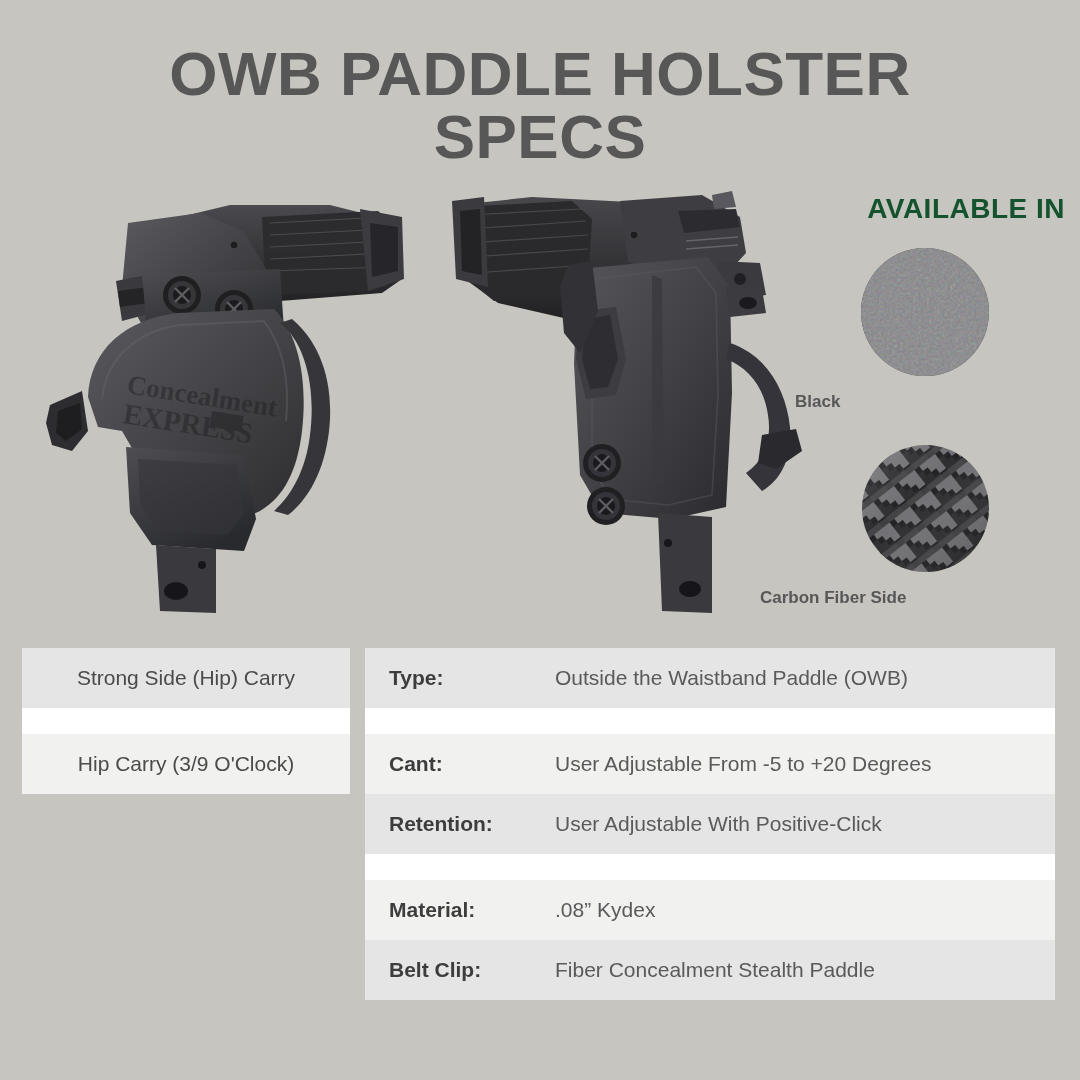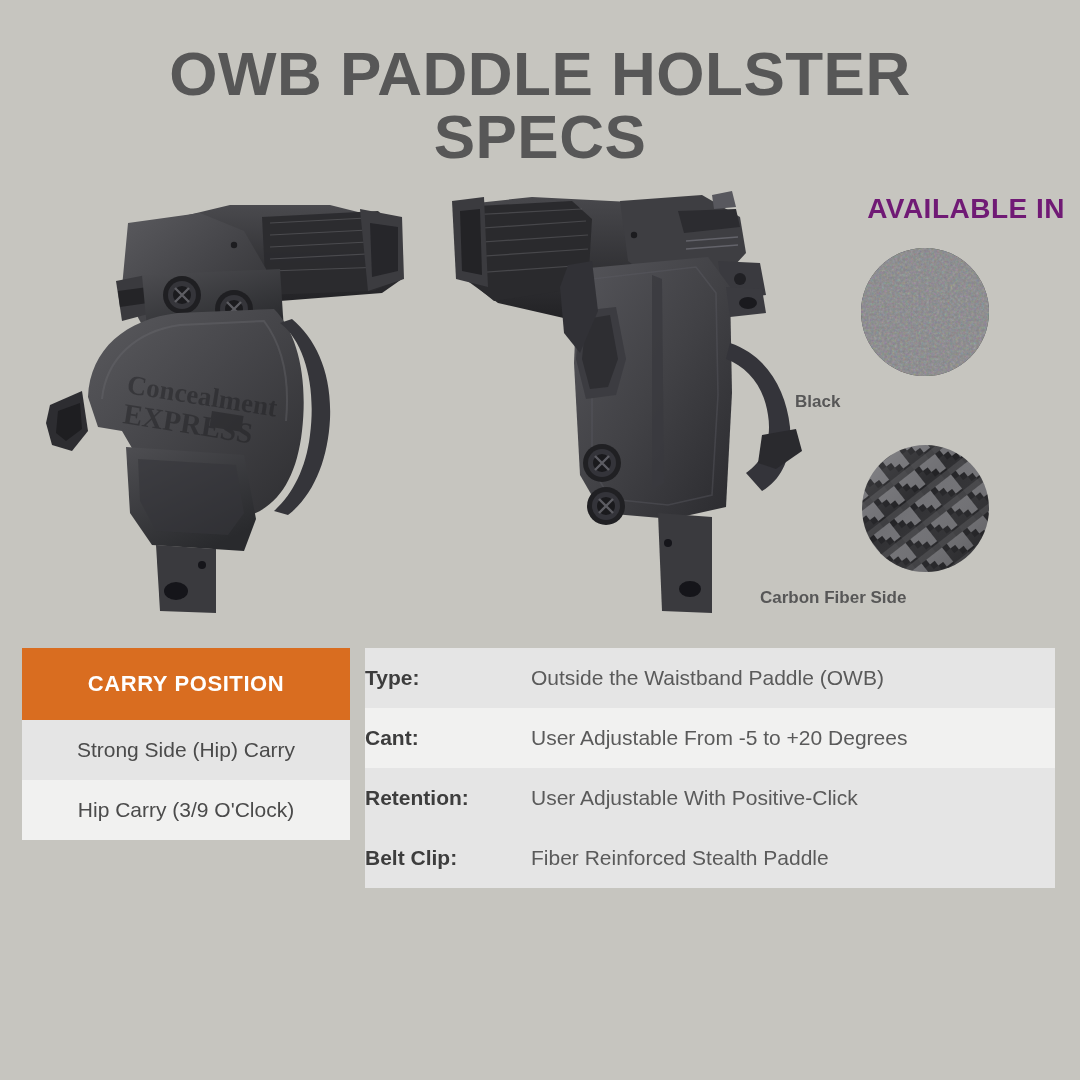--- a/index.html
+++ b/index.html
@@ -42,21 +42,21 @@
   .holster-left  { left: 30px;  top: 8px;  width: 400px; height: 440px; }
   .holster-right { left: 440px; top: 8px;  width: 390px; height: 440px; }
 
   
   .available-head {
     position: absolute;
     left: 780px;
     top: 193px;
     width: 285px;
     text-align: right;
-    color: #701a75;
+    color: #14532d;
     font-size: 28px;
     font-weight: bold;
     letter-spacing: 0.5px;
   }
   .swatch {
     position: absolute;
     border-radius: 50%;
     overflow: hidden;
   }
   .swatch-black  { left: 861px; top: 248px; width: 128px; height: 128px; }
@@ -90,30 +90,31 @@
     height: 72px;
     line-height: 72px;
   }
   .row {
     display: flex;
     align-items: center;
     height: 60px;
     font-size: 21px;
     color: #4b4b4b;
   }
-  .row.alt { background: #f1f1f0; }
+  .row.alt { background: #f1f1f0; margin-top: 26px; }
   .row.plain { background: #e5e5e5; }
 
   .cell-center {
     width: 100%;
     text-align: center;
   }
   .cell-key {
     font-weight: bold;
     color: #3d3d3d;
+    padding-left: 24px;
     white-space: nowrap;
   }
   .cell-val {
     padding-left: 14px;
     color: #5a5a5a;
     white-space: nowrap;
   }
   .key-w { min-width: 152px; }
 </style>
 </head>
@@ -326,21 +327,20 @@
         <stop offset="100%" stop-color="#000000" stop-opacity="0.22"></stop>
       </linearGradient>
     </defs>
     <rect width="127" height="127" fill="url(#cfw)"></rect>
     <rect width="127" height="127" fill="url(#cfsheen)"></rect>
   </svg>
 </div>
 <div class="swatch-label label-carbon">Carbon Fiber Side</div>
 
 <div class="table table-left">
-  <div class="thead">CARRY POSITION</div>
   <div class="row plain">
     <div class="cell-center">Strong Side (Hip) Carry</div>
   </div>
   <div class="row alt">
     <div class="cell-center">Hip Carry (3/9 O'Clock)</div>
   </div>
 </div>
 
 <div class="table table-right">
 
@@ -349,17 +349,21 @@
     <div class="cell-val">Outside the Waistband Paddle (OWB)</div>
   </div>
   <div class="row alt">
     <div class="cell-key key-w">Cant:</div>
     <div class="cell-val">User Adjustable From -5 to +20 Degrees</div>
   </div>
   <div class="row plain">
     <div class="cell-key key-w">Retention:</div>
     <div class="cell-val">User Adjustable With Positive-Click</div>
   </div>
+  <div class="row alt">
+    <div class="cell-key key-w">Material:</div>
+    <div class="cell-val">.08” Kydex</div>
+  </div>
   <div class="row plain">
     <div class="cell-key key-w">Belt Clip:</div>
-    <div class="cell-val">Fiber Reinforced Stealth Paddle</div>
+    <div class="cell-val">Fiber Concealment Stealth Paddle</div>
   </div>
 </div>
 
 </body></html>

